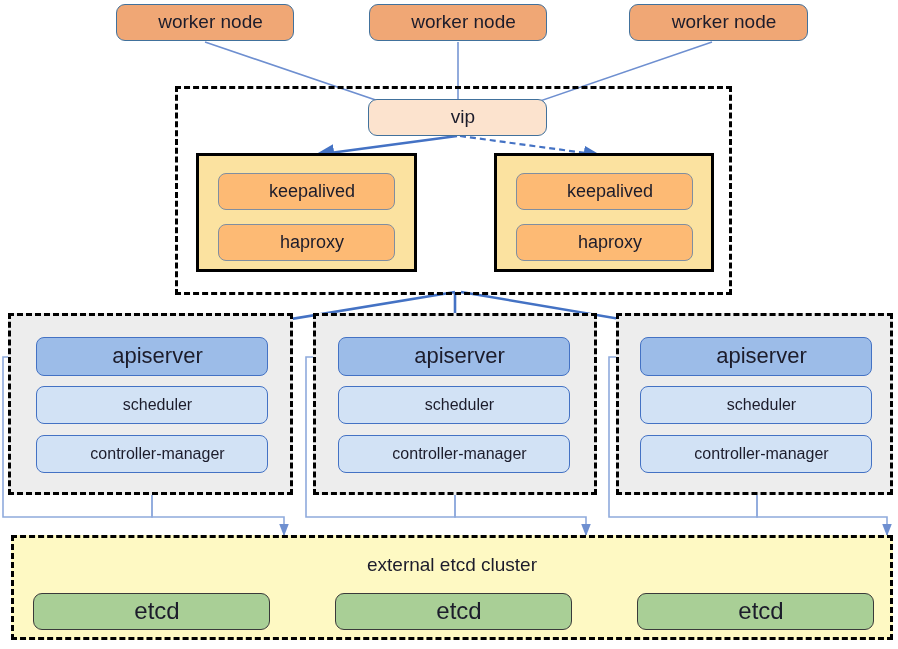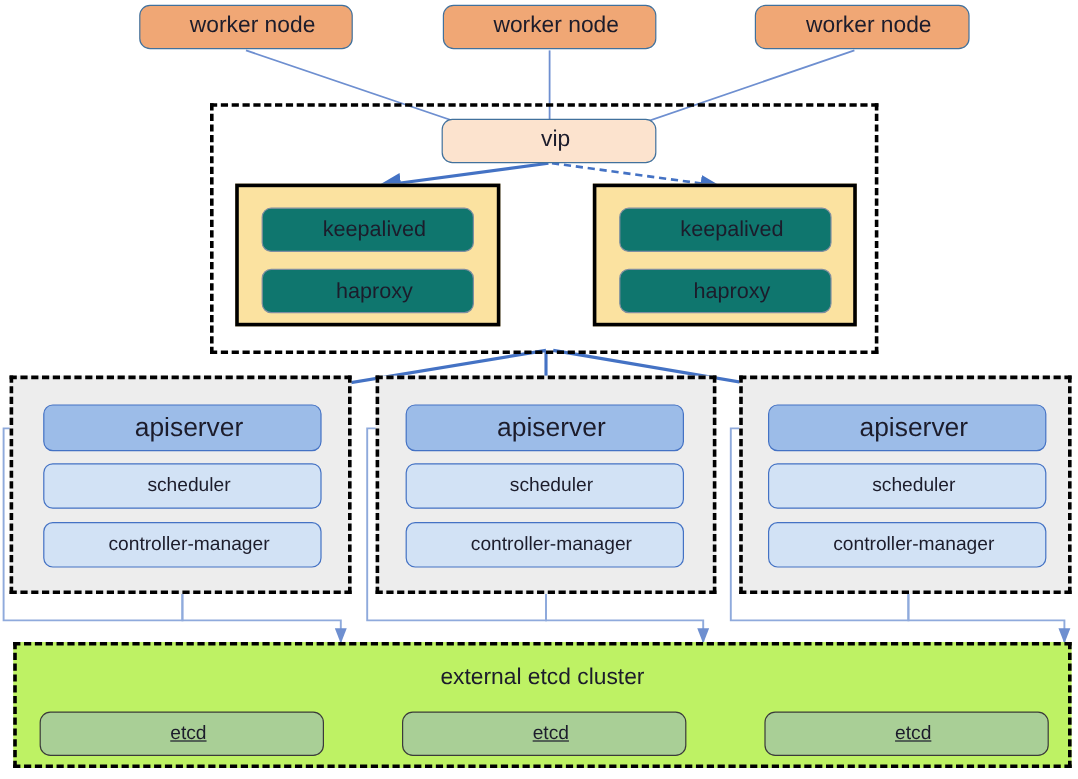--- a/index.html
+++ b/index.html
@@ -48,21 +48,21 @@
     border-radius: 9px;
     font-size: 19px;
   }
   .lb-panel {
     position: absolute;
     box-sizing: border-box;
     background: #FBE2A0;
     border: 3px solid #000000;
   }
   .gold-box {
-    background: #0f766e;
+    background: #fdba74;
     border: 1.2px solid #7F8EA0;
     border-radius: 8px;
     font-size: 18px;
   }
   
   .cp-panel {
     position: absolute;
     box-sizing: border-box;
     background: #EDEDED;
     border: 3px dashed #000000;
@@ -76,36 +76,35 @@
   .cp-sub {
     background: #D2E2F5;
     border: 1.4px solid #4472C4;
     border-radius: 8px;
     font-size: 16px;
   }
   
   .etcd-panel {
     position: absolute;
     box-sizing: border-box;
-    background: #bef264;
+    background: #fef9c3;
     border: 3px dashed #000000;
   }
   .etcd-title {
     position: absolute;
     width: 100%;
     text-align: center;
     font-size: 19px;
     color: #1c1c2b;
   }
   .etcd-box {
     background: #A9CF96;
     border: 1.4px solid #3A3A3A;
     border-radius: 9px;
-    font-size: 16px;
-    text-decoration: underline;
+    font-size: 24px;
   }
   #wires {
     position: absolute;
     left: 0;
     top: 0;
     width: 898px;
     height: 649px;
     pointer-events: none;
   }
 </style>

